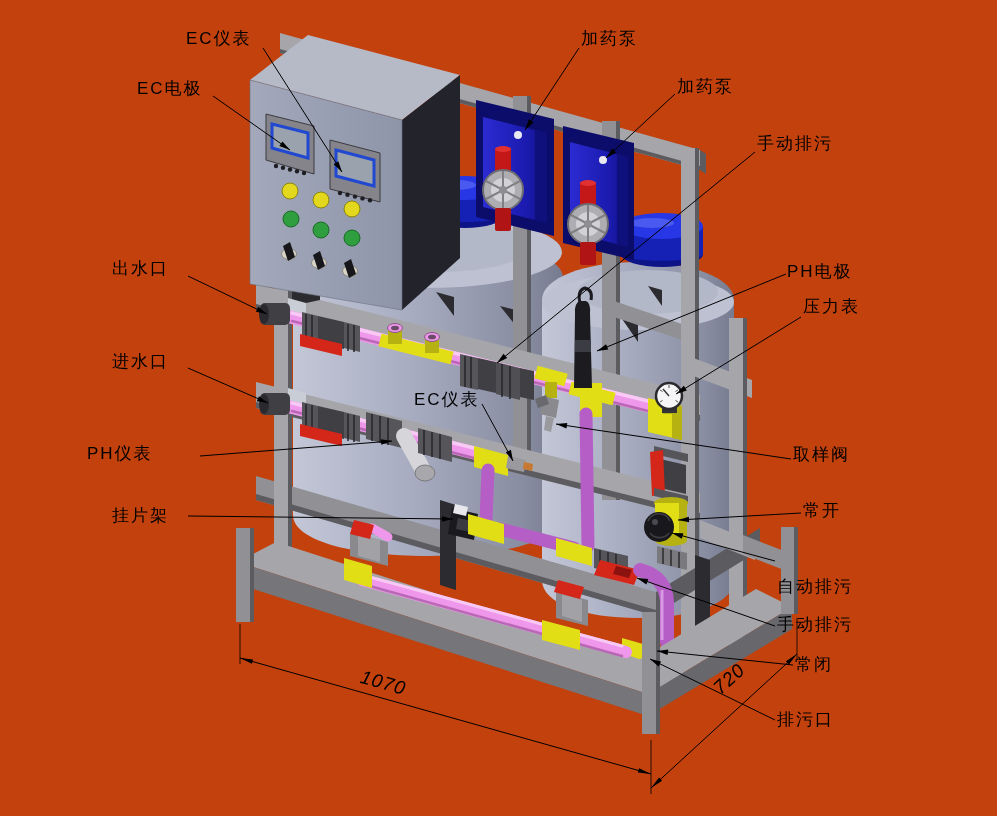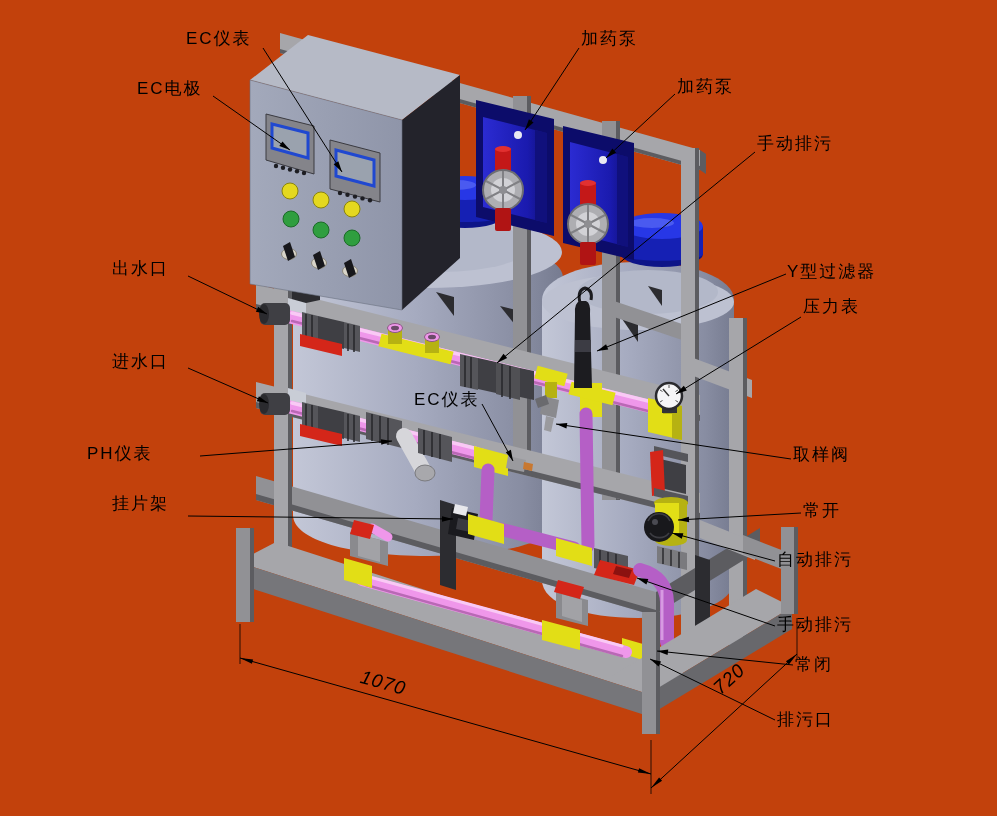--- a/index.html
+++ b/index.html
@@ -413,29 +413,29 @@
         <polygon class="ar" points="0,0 11,-2.8 11,2.8" transform="translate(650,659) rotate(26.7)"></polygon>
   </g>
 </svg>
 
 <div class="callout" style="left:186px;top:28px">EC仪表</div>
 <div class="callout" style="left:137px;top:78px">EC电极</div>
 <div class="callout" style="left:581px;top:28px">加药泵</div>
 <div class="callout" style="left:677px;top:76px">加药泵</div>
 <div class="callout" style="left:757px;top:133px">手动排污</div>
 <div class="callout" style="left:112px;top:258px">出水口</div>
-<div class="callout" style="left:787px;top:261px">Y型过滤器</div>
+<div class="callout" style="left:787px;top:261px">PH电极</div>
 <div class="callout" style="left:803px;top:296px">压力表</div>
 <div class="callout" style="left:112px;top:351px">进水口</div>
 <div class="callout" style="left:414px;top:389px">EC仪表</div>
 <div class="callout" style="left:87px;top:443px">PH仪表</div>
 <div class="callout" style="left:793px;top:444px">取样阀</div>
-<div class="callout" style="left:112px;top:493px">挂片架</div>
+<div class="callout" style="left:112px;top:505px">挂片架</div>
 <div class="callout" style="left:803px;top:500px">常开</div>
-<div class="callout" style="left:777px;top:549px">自动排污</div>
+<div class="callout" style="left:777px;top:576px">自动排污</div>
 <div class="callout" style="left:777px;top:614px">手动排污</div>
 <div class="callout" style="left:795px;top:654px">常闭</div>
 <div class="callout" style="left:777px;top:709px">排污口</div>
 
 <div class="dim" style="left:360px;top:672px;transform:rotate(15.8deg)">1070</div>
 <div class="dim" style="left:712px;top:668px;transform:rotate(-42.5deg)">720</div>
 
 </div>
 
 </body></html>

